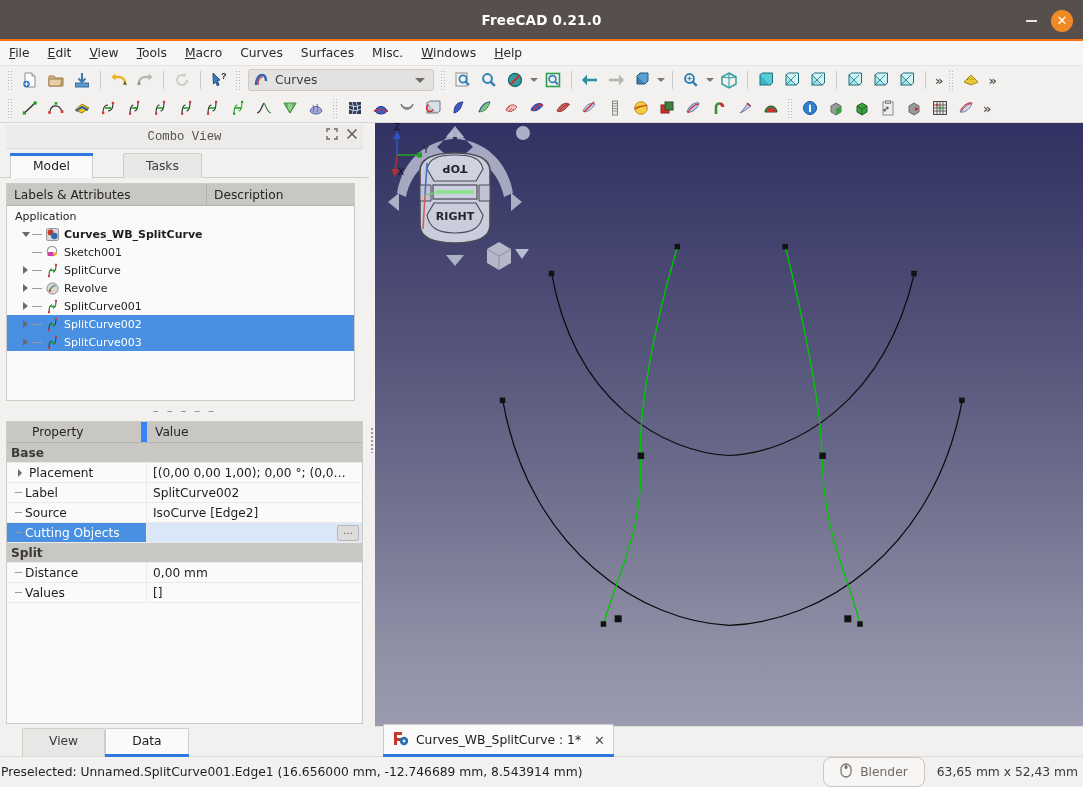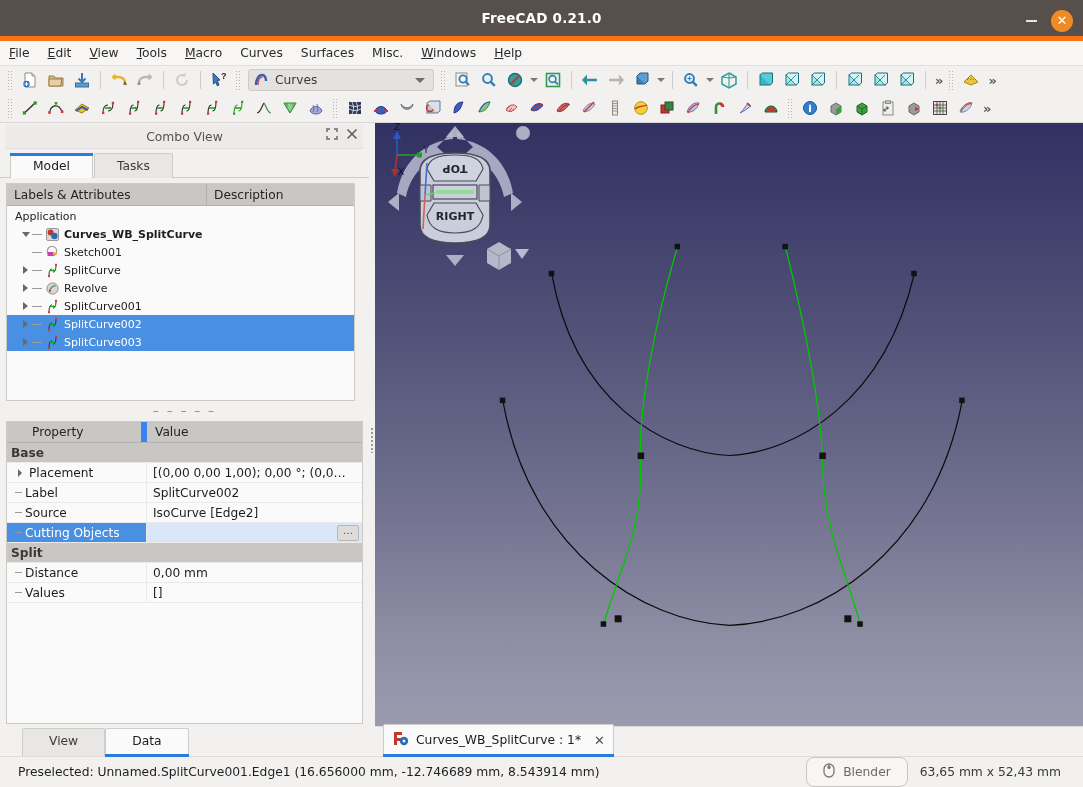--- a/index.html
+++ b/index.html
@@ -16,21 +16,21 @@
     background: #f2f1f0;
     display: flex; flex-direction: column;
   }
 
   
   .titlebar {
     height: 41px; min-height: 41px;
     background: #564f4b;
     display: flex; align-items: center; justify-content: center;
     position: relative;
-    border-bottom: 5px solid #f97316;
+    border-bottom: 2px solid #f97316;
   }
   .titlebar .title {
     color: #ffffff; font-size: 13.5px; font-weight: bold;
     letter-spacing: .2px;
   }
   .win-btns { position: absolute; right: 10px; top: 0; height: 41px;
               display: flex; align-items: center; gap: 10px; }
   .win-min { width: 20px; height: 20px; color: #e6e2e0; font-size: 16px;
              display: flex; align-items: center; justify-content: center;
              line-height: 1; }
@@ -97,27 +97,27 @@
     width: 369px; min-width: 369px; background: #f2f1f0;
     display: flex; flex-direction: column; padding: 0 0 0 0;
   }
   .panel-header {
     height: 24px; display: flex; align-items: center;
     justify-content: center; position: relative;
     background: #eceaе8; background: #ecebe9;
     border-bottom: 1px solid #e0dedc;
     margin: 2px 6px 0 6px;
   }
-  .panel-header .ph-title { color: #55524f; font-size: 12.3px; }
+  .panel-header .ph-title { color: #55524f; font-size: 12.3px; font-family: Liberation Mono, monospace; }
   .panel-header .ph-btns { position: absolute; right: 4px; top: 2px;
     display: flex; gap: 6px; align-items: center; }
   .ph-ico { width: 14px; height: 14px; color: #6a6764; }
 
   .tabstrip { display: flex; padding-left: 10px; margin-top: 3px;
-    border-bottom: 1px solid #cfcdca; }
+    border-bottom: 1px solid #cfcdca; gap: 29px; }
   .tab {
     padding: 5px 22px 5px 22px; font-size: 12.3px; color: #3b3a39;
     background: #e9e7e5; border: 1px solid #cfcdca; border-bottom: none;
     border-radius: 2px 2px 0 0; margin-right: 1px; position: relative;
     top: 1px;
   }
   .tab.active { background: #fbfafa; color: #1c1c1c; }
   .tab.active::before {
     content: ""; position: absolute; left: -1px; right: -1px; top: -1px;
     height: 3px; background: #2b7ae0;
@@ -212,21 +212,21 @@
   .doctab { display:flex; align-items:center; gap:7px; padding: 5px 8px 6px 8px;
      background:#fbfafa; border: 1px solid #cfcdca; border-bottom:none;
      font-size: 12.3px; color:#1c1c1c; position: relative; border-radius: 2px 2px 0 0;}
   .doctab::after { content:""; position:absolute; left:-1px; right:-1px; bottom:-1px;
      height:3px; background:#2b7ae0; }
   .doctab .dt-close { color:#55524f; font-size: 13px; margin-left: 6px; }
 
   
   .statusbar { height: 31px; min-height:31px; background: #f2f1f0;
     border-top: 1px solid #dedcda; display: flex; align-items: center;
-    padding: 0 18px; gap: 12px; }
+    padding: 0 1px; gap: 12px; }
   .status-text { flex: 1; font-size: 12.3px; color: #1f1f1f; }
   .blender-btn { display:flex; align-items:center; gap:8px; padding: 5px 16px;
     border: 1px solid #c9c6c3; border-radius: 8px; background: #f7f6f5;
     font-size: 12.3px; color: #6e6b68; }
   .dims { font-size: 12.3px; color: #3a3a3a; padding-right: 4px; }
 </style>
 </head>
 <body>
 
 <div id="app">

